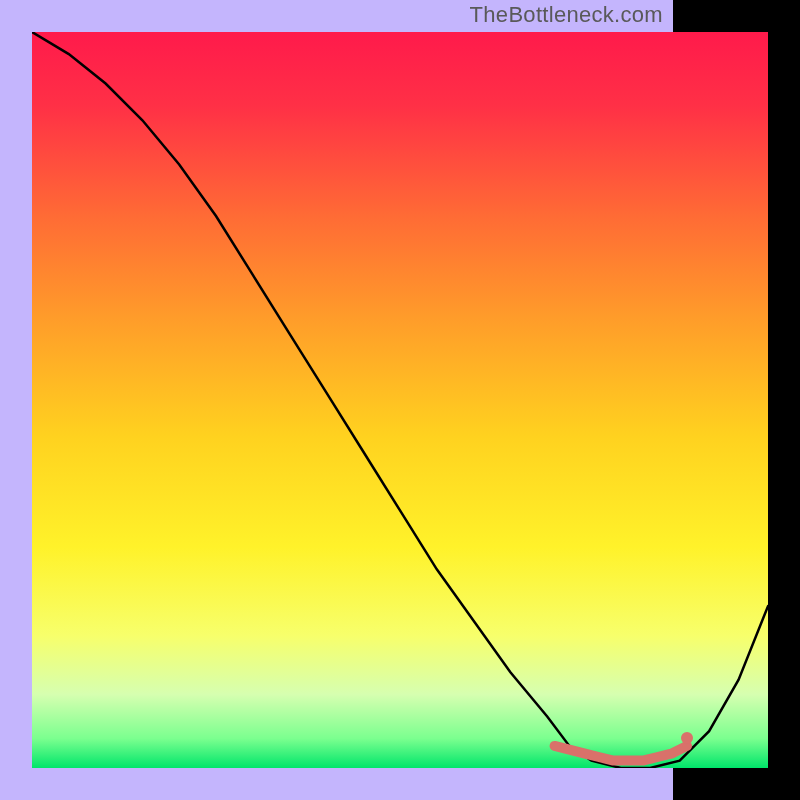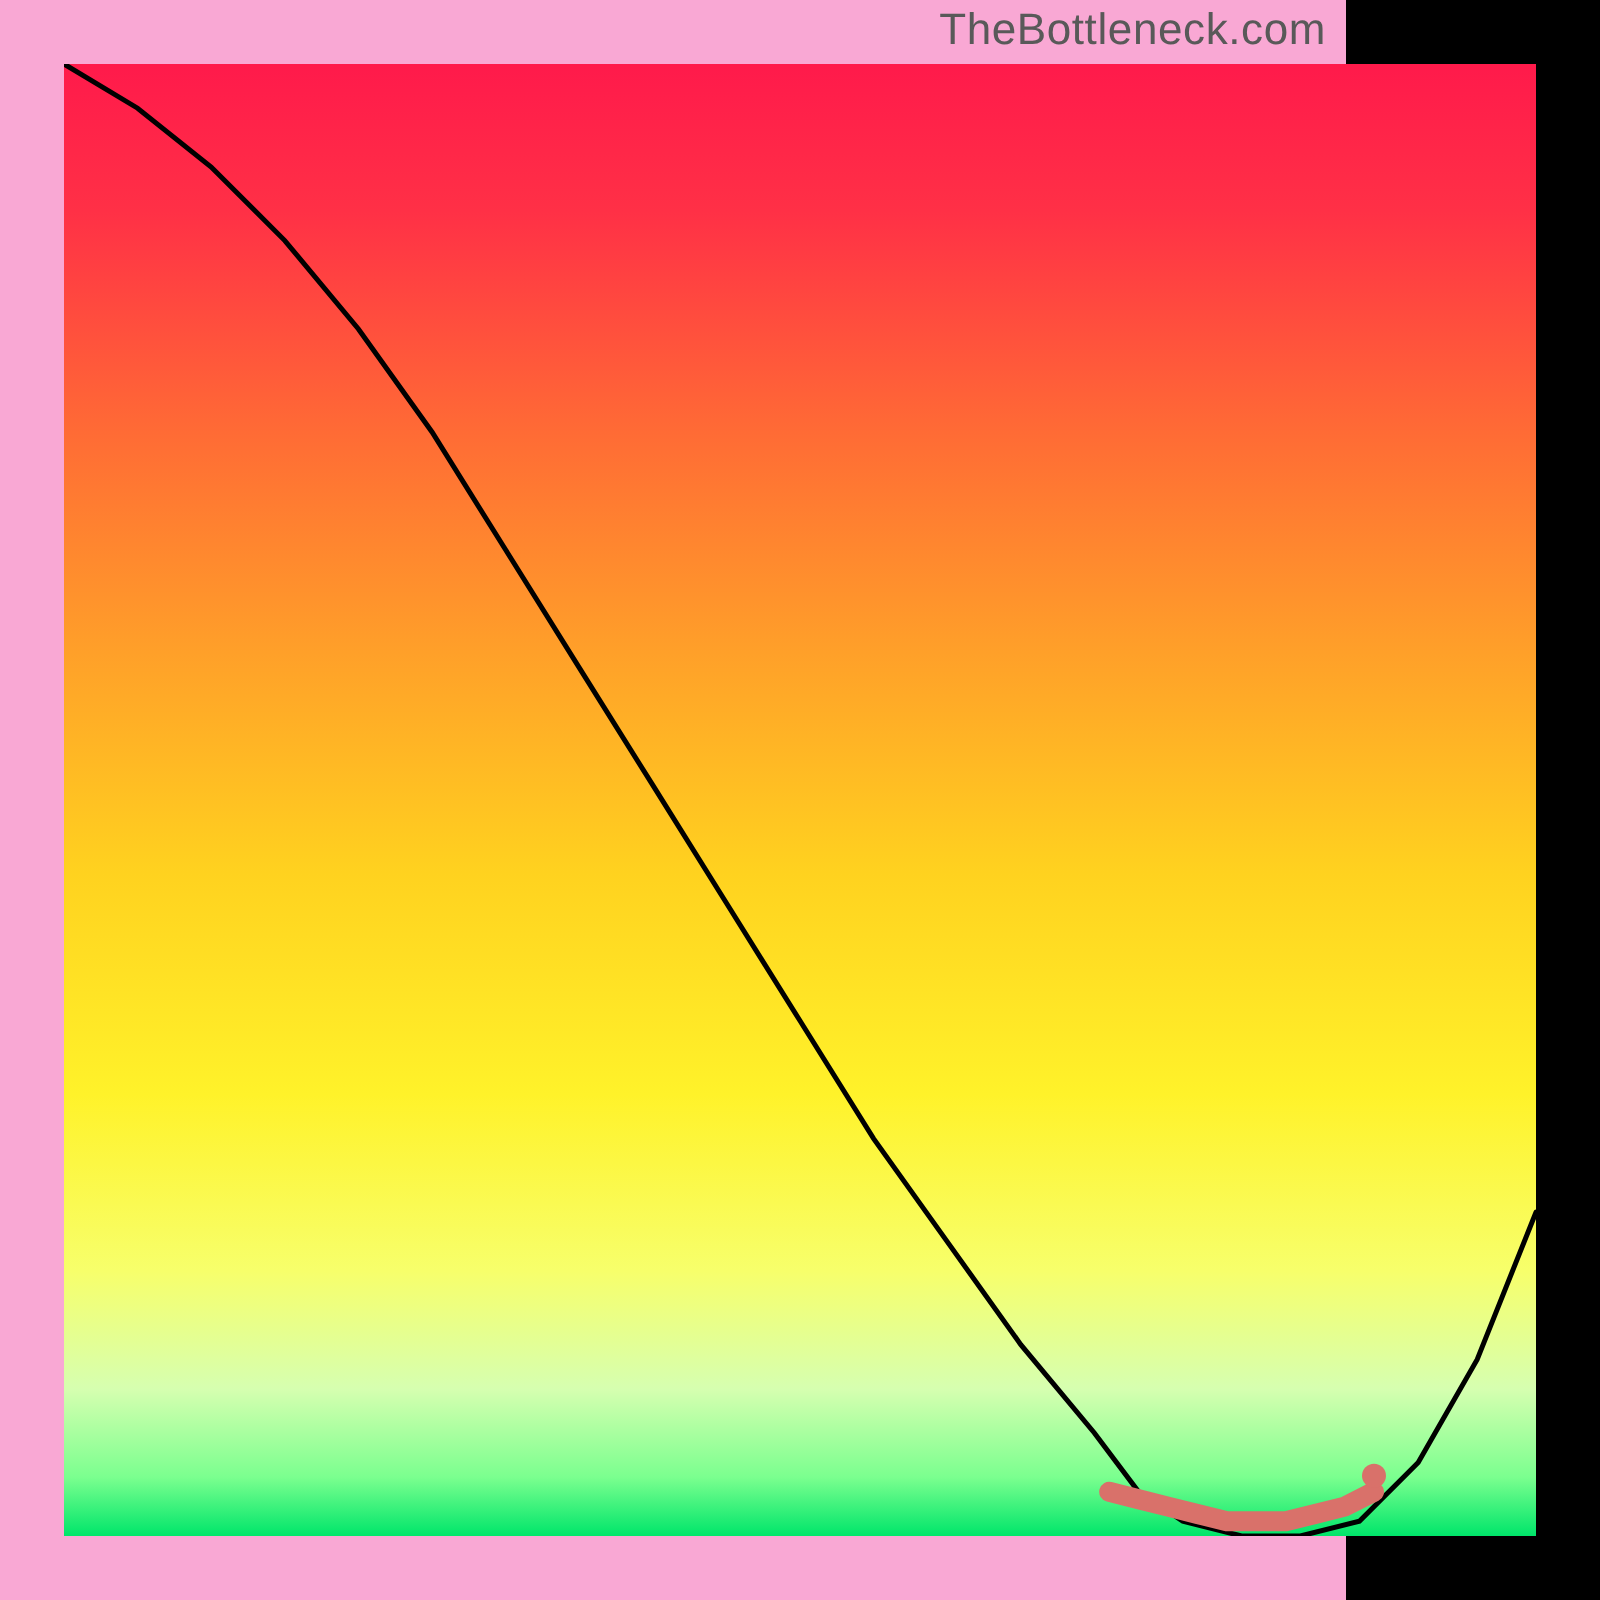--- a/index.html
+++ b/index.html
@@ -8,21 +8,21 @@
     width: 800px;
     height: 800px;
     background: #000;
     overflow: hidden;
     font-family: Arial, Helvetica, sans-serif;
   }
   .frame {
     position: relative;
     width: 673px;
     height: 800px;
-    background: #f9a8d4;
+    background: #c4b5fd;
   }
   .watermark {
     position: absolute;
     top: 2px;
     right: 10px;
     color: #595959;
     font-size: 22px;
     font-weight: 500;
     letter-spacing: 0.3px;
     z-index: 5;

